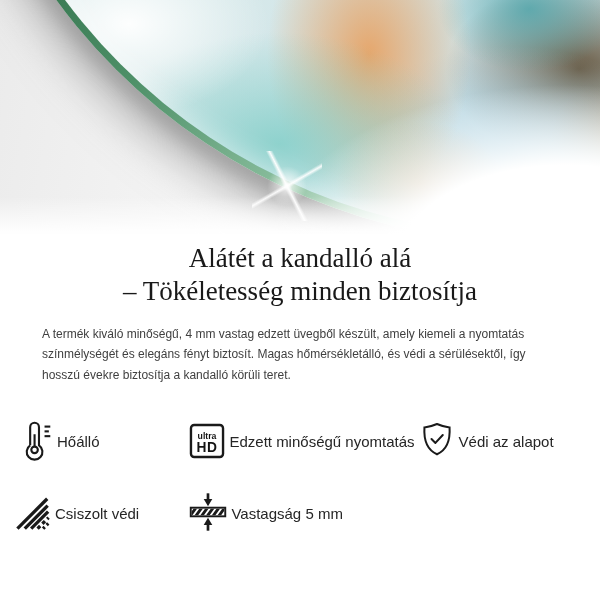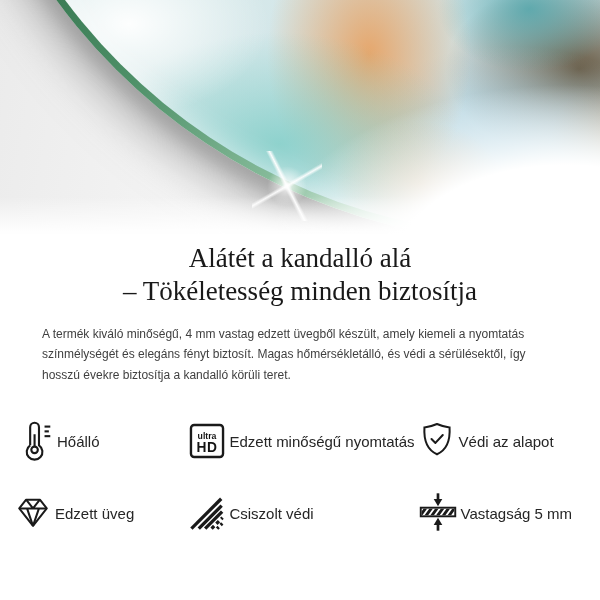--- a/index.html
+++ b/index.html
@@ -118,29 +118,20 @@
   <div class="feature">
     <div class="icon-box">
       <svg width="44" height="44" viewBox="0 0 48 48">
         <path class="ln" d="M24 5.5 C28.5 7.5 33 8.7 37.7 9.2 C38.4 20.5 35.8 33.3 24 38.5 C12.2 33.3 9.6 20.5 10.3 9.2 C15 8.7 19.5 7.5 24 5.5 Z"></path>
         <path class="ln" d="M18 21.8 l4.3 4.3 l8 -8.6" stroke-linecap="round" stroke-linejoin="round"></path>
       </svg>
     </div>
     <div class="feature-label">Védi az alapot</div>
   </div>
 
-  <div class="feature">
-    <div class="icon-box">
-      <svg width="44" height="44" viewBox="0 0 48 48">
-        <path class="ln" d="M9 19 L16.5 9.5 H31.5 L39 19 L24 38 Z" stroke-linejoin="round"></path>
-        <path class="ln" d="M9 19 H39 M16.5 9.5 L24 19 L31.5 9.5 M17.5 19 L24 38 M30.5 19 L24 38" stroke-linejoin="round"></path>
-      </svg>
-    </div>
-    <div class="feature-label">Edzett üveg</div>
-  </div>
 
   <div class="feature">
     <div class="icon-box">
       <svg width="44" height="44" viewBox="0 0 48 48">
         <g stroke="#1a1a1a" stroke-width="3.6" stroke-linecap="butt">
           <line x1="7" y1="41" x2="39.5" y2="8.5"></line>
           <line x1="15" y1="41" x2="40" y2="16"></line>
           <line x1="22" y1="41" x2="40.5" y2="22.5"></line>
           <line x1="29" y1="41" x2="41" y2="29" stroke-dasharray="4 3.4"></line>
           <line x1="35" y1="41" x2="41.5" y2="34.5" stroke-dasharray="2.5 3"></line>

